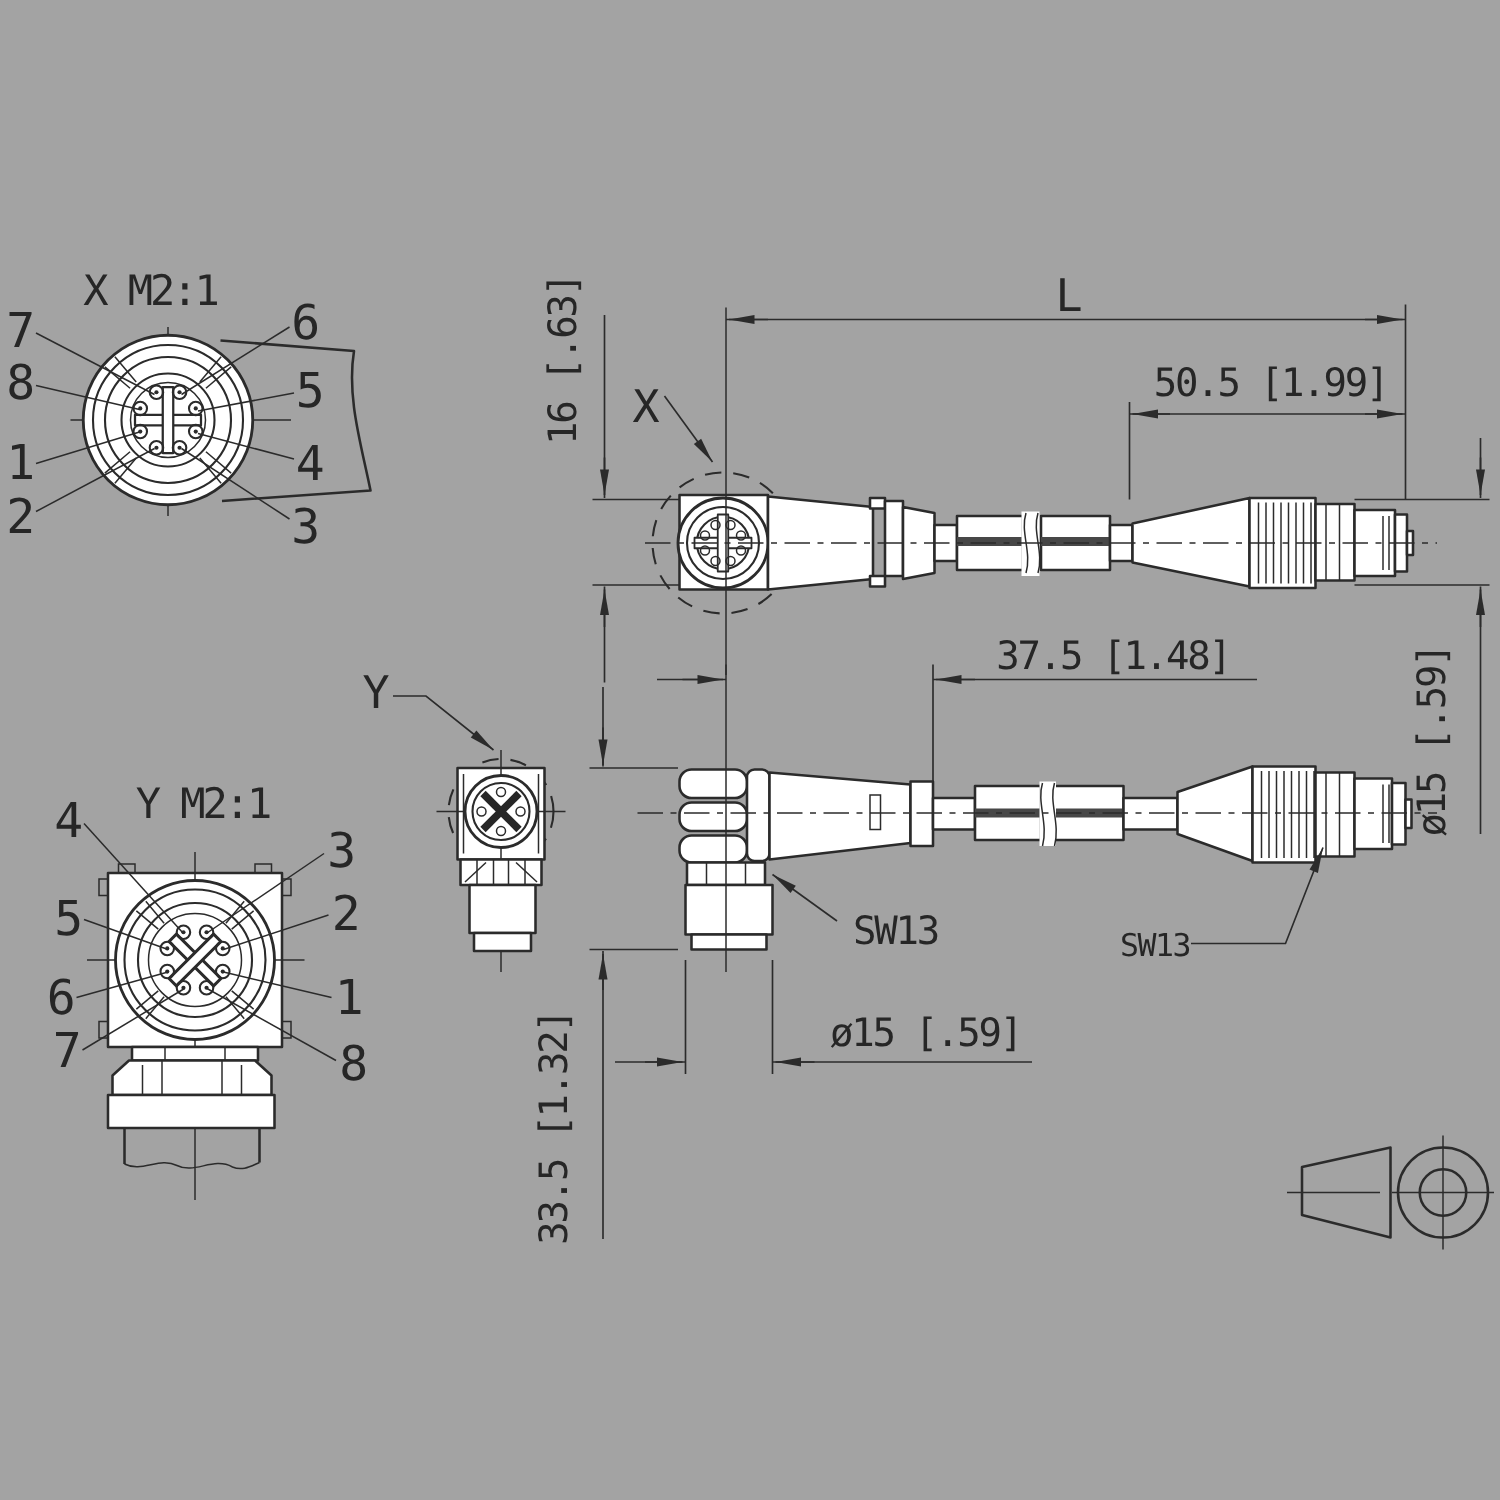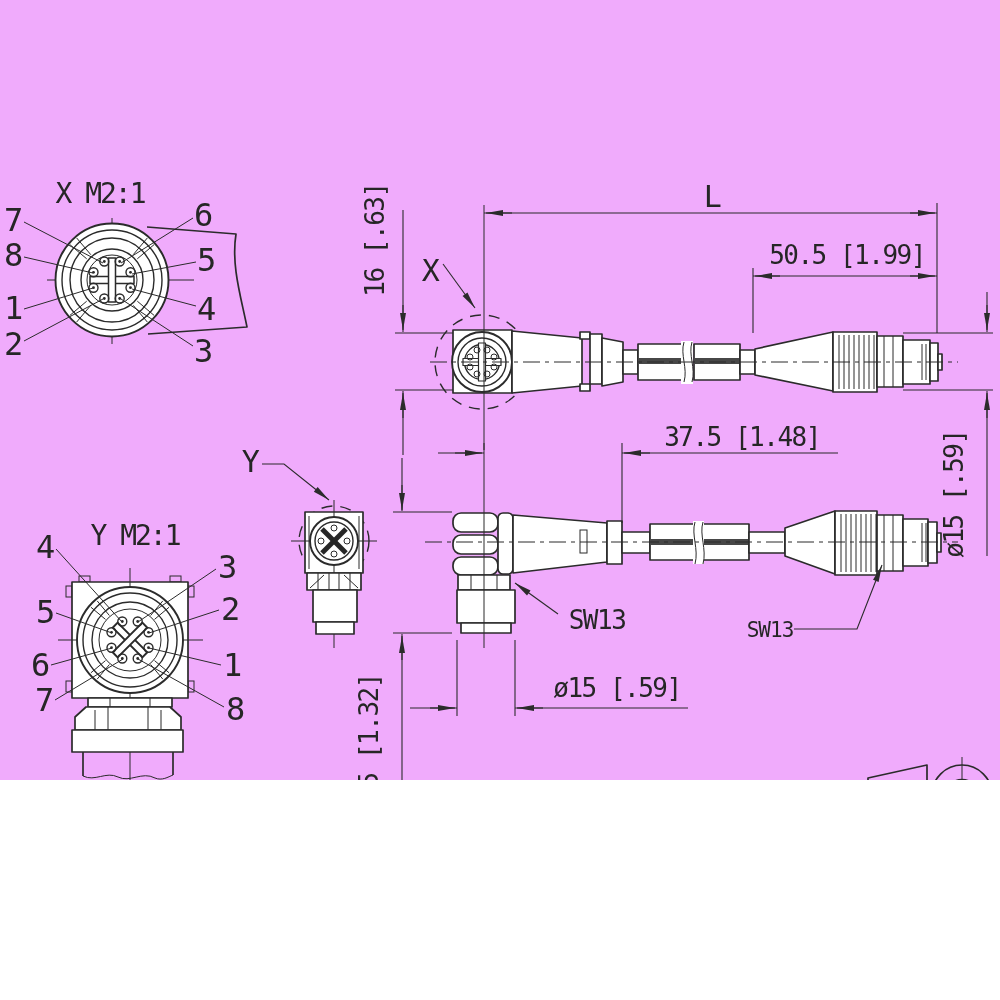--- a/index.html
+++ b/index.html
@@ -1,16 +1,16 @@
 <!DOCTYPE html>
 <html><head>
 <meta charset="utf-8">
 <style>
   html,body{margin:0;padding:0;background:#fff;}
-  #stage{width:1000px;height:780px;position:relative;background:#f0abfc;}
+  #stage{width:1000px;height:1000px;position:relative;background:#a3a3a3;}
   .txt{font-family:"DejaVu Sans Mono","Liberation Mono",monospace;fill:#262626;letter-spacing:-1.5px;}
   .t26{font-size:26px;}
   .t28{font-size:28px;letter-spacing:-2px;}
   .t30{font-size:30px;}
   .t32{font-size:32px;}
   .t21{font-size:21px;letter-spacing:-1px;}
   .outline{fill:#fff;stroke:#2b2b2b;stroke-width:1.7;stroke-linejoin:round;}
   .outline2{fill:none;stroke:#2b2b2b;stroke-width:1.7;stroke-linejoin:round;}
   .ring{fill:none;stroke:#2b2b2b;stroke-width:1.4;}
   .ring-heavy{fill:#fff;stroke:#2b2b2b;stroke-width:1.9;}

